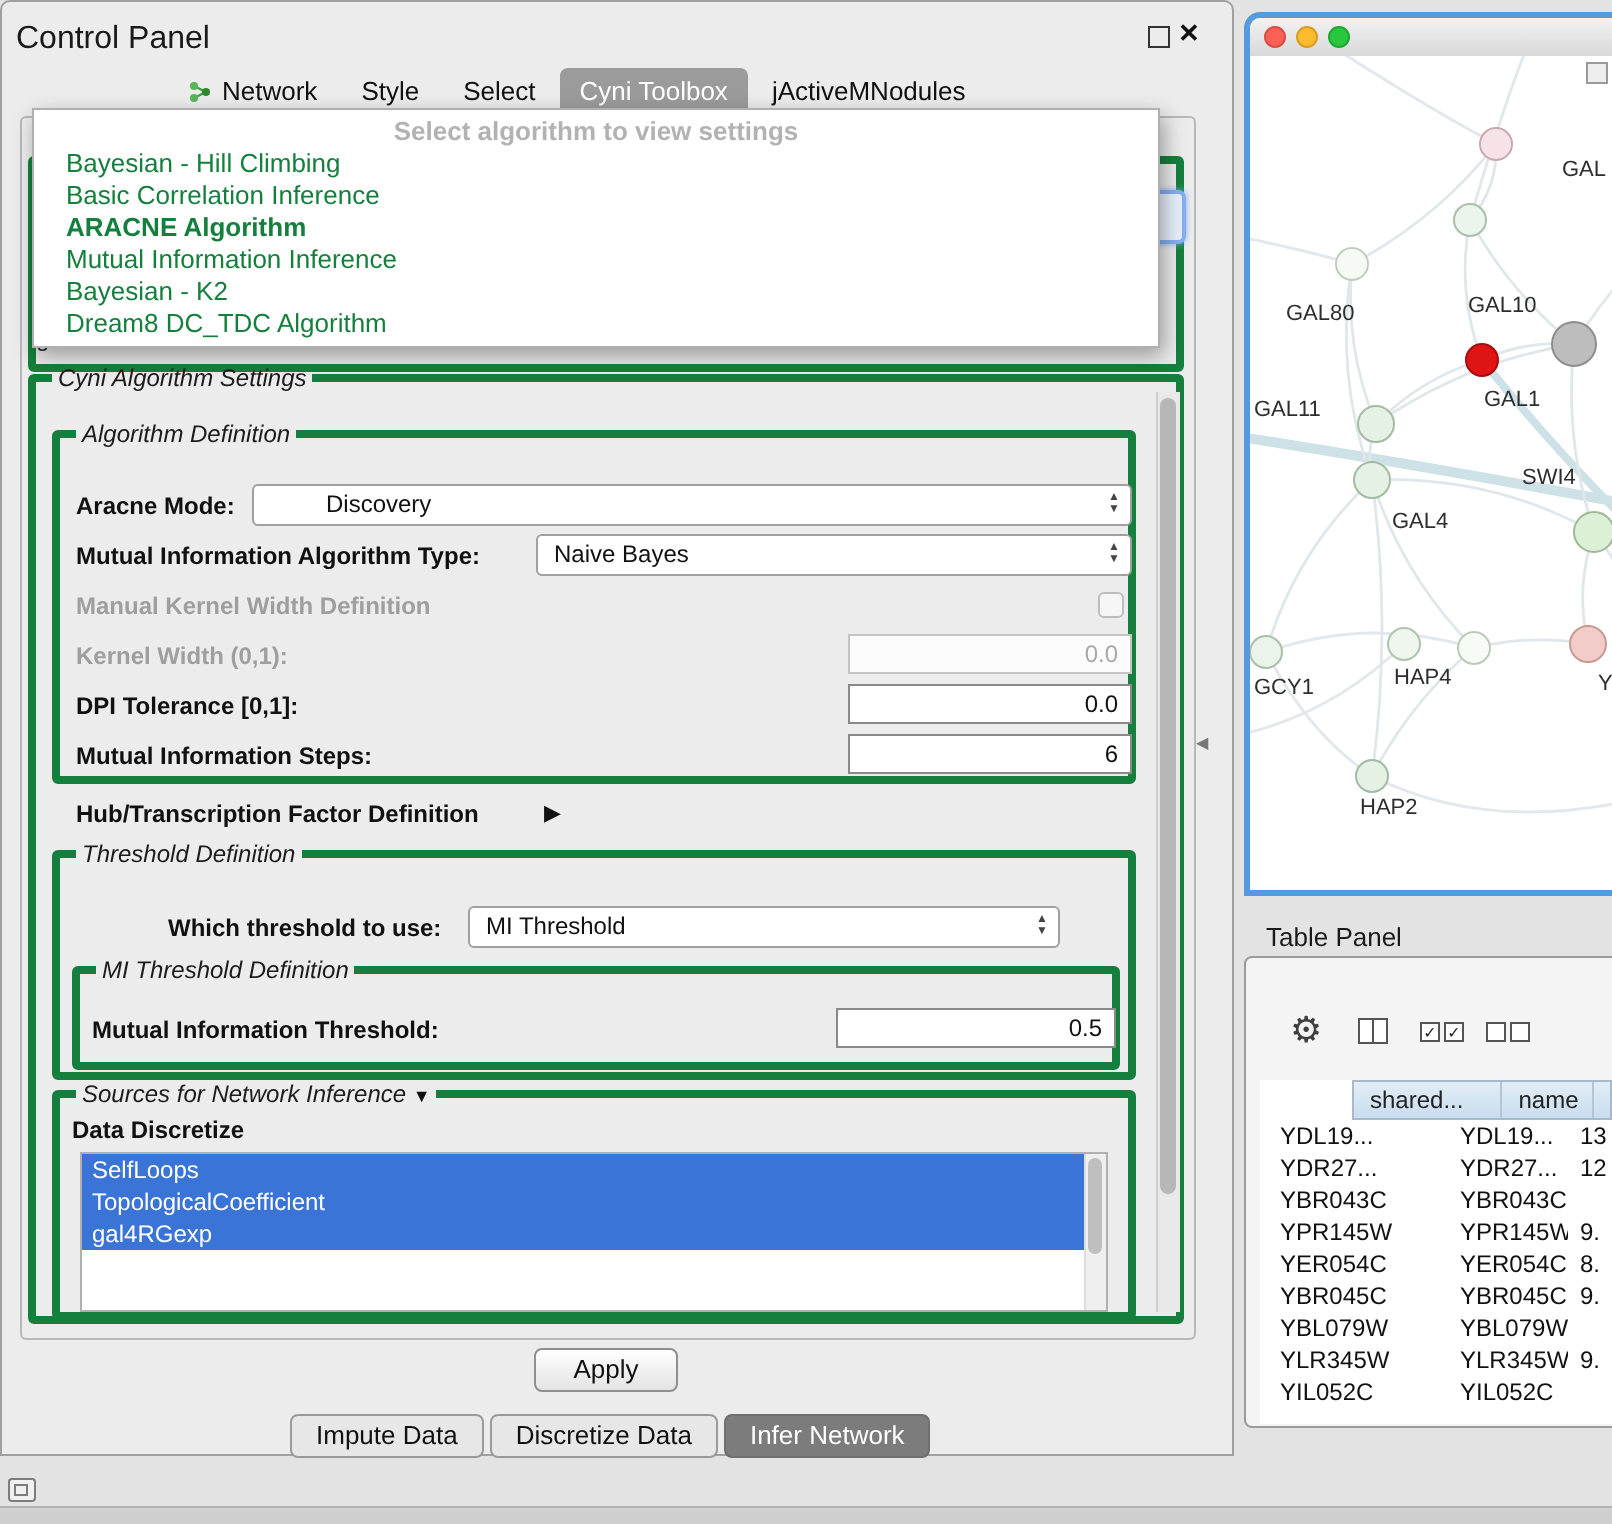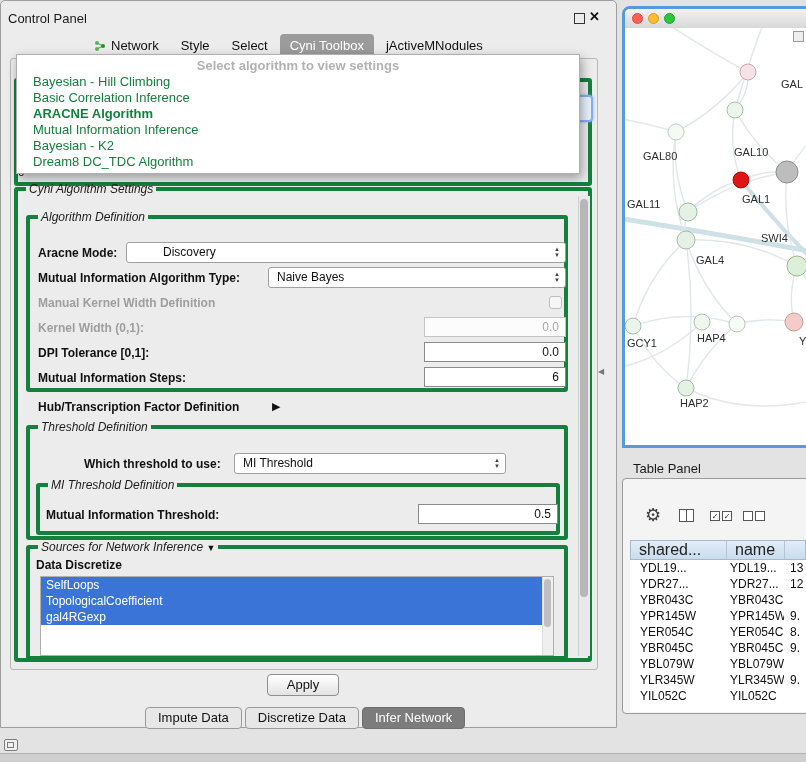--- a/index.html
+++ b/index.html
@@ -3,21 +3,21 @@
 <meta charset="utf-8">
 <style>
   html,body { margin:0; padding:0; }
   .page { position:relative; width:806px; height:762px; background:#e3e3e3;
           font-family:"Liberation Sans",sans-serif; overflow:hidden; }
   .abs { position:absolute; }
 
   
   .cp-window { left:0; top:6; width:617px; height:728px; background:#ececec;
                border:1px solid #9f9f9f; border-radius:5px 5px 0 0; box-sizing:border-box; }
-  .cp-title { left:8px; top:11px; font-size:13px; color:#1a1a1a; }
+  .cp-title { left:8px; top:11px; font-size:16px; color:#1a1a1a; }
   .win-restore { left:574px; top:13px; width:9px; height:9px; border:1.5px solid #333; background:#ececec; }
   .win-close { left:589px; top:9px; font-size:13px; font-weight:bold; color:#111; }
 
   .cp-tabs { left:84px; top:33px; height:25px; display:flex; gap:2px; font-size:13px; align-items:flex-end; }
   .tab { padding:4px 10px 5px 10px; color:#111; border-radius:4px 4px 0 0; display:flex; align-items:center; gap:5px; cursor:default; }
   .tab.sel { background:#9b9b9b; color:#fff; }
 
   .cp-content { left:10px; top:58px; width:588px; height:612px; border:1px solid #b8b8b8;
                 border-radius:3px; background:#ececec; box-sizing:border-box; }
 
@@ -97,21 +97,21 @@
   .cols-icon { left:679px; top:509px; width:15px; height:13px; border:1px solid #555; background:#fff; box-sizing:border-box; }
   .cols-icon div { position:absolute; left:6px; top:0; width:1px; height:11px; background:#555; }
   .ck-group { display:flex; gap:2px; }
   .ck { width:10px; height:10px; border:1px solid #555; background:#fff; font-size:8px; line-height:9px;
         text-align:center; color:#222; box-sizing:border-box; }
   .checks { left:710px; top:511px; }
   .unchecks { left:743px; top:511px; }
 
   .tbl { left:630px; top:540px; width:176px; height:172px; background:#fff; overflow:hidden; }
   .thead { display:flex; height:20px; background:linear-gradient(#e2edf7,#c9dcee);
-           border:1px solid #a7bacb; box-sizing:border-box; font-size:16px; color:#222; }
+           border:1px solid #a7bacb; box-sizing:border-box; font-size:12px; color:#222;margin-left:46px; }
   .hc { line-height:18px; padding-left:8px; border-right:1px solid #b3c5d6; box-sizing:border-box; }
   .hc1 { width:96px; } .hc2 { width:58px; } .hc3 { flex:1; border-right:none; }
   .trow { display:flex; height:16px; font-size:12px; line-height:16px; color:#111; }
   .tc { white-space:nowrap; overflow:hidden; box-sizing:border-box; }
   .tc1 { width:96px; padding-left:10px; } .tc2 { width:58px; padding-left:4px; } .tc3 { flex:1; padding-left:6px; }
 
   .mini-icon { left:4px; top:739px; width:14px; height:12px; border:1px solid #7d7d7d; background:#f0f0f0;
                border-radius:2px; box-sizing:border-box; }
   .mini-icon div { position:absolute; left:2px; top:2px; width:5px; height:4px; border:1px solid #7d7d7d; }
   .bstrip { left:0; top:753px; width:806px; height:9px; background:#cfcfcf; border-top:1px solid #b2b2b2; box-sizing:border-box; }
@@ -214,21 +214,21 @@
   <div class="abs field" style="left:424px; top:367px; width:142px;">6</div>
 
   <span class="abs lbl" style="left:38px; top:400px;">Hub/Transcription Factor Definition</span>
   <span class="abs hub-arrow" style="left:272px; top:400px;">▶</span>
 
   <fieldset class="fs fs-threshold">
     <legend class="leg-green">Threshold Definition</legend>
   </fieldset>
 
   <span class="abs lbl" style="left:84px; top:457px;">Which threshold to use:</span>
-  <div class="abs combo" style="left:234px; top:453px; width:272px;">
+  <div class="abs combo" style="left:234px; top:453px; width:296px;">
     <span>MI Threshold</span>
     <span class="cmb-arrows">
         <span>▲</span>
         <span>▼</span>
       </span>
   </div>
 
   <fieldset class="fs fs-mi">
     <legend class="leg-blue">MI Threshold Definition</legend>
   </fieldset>

